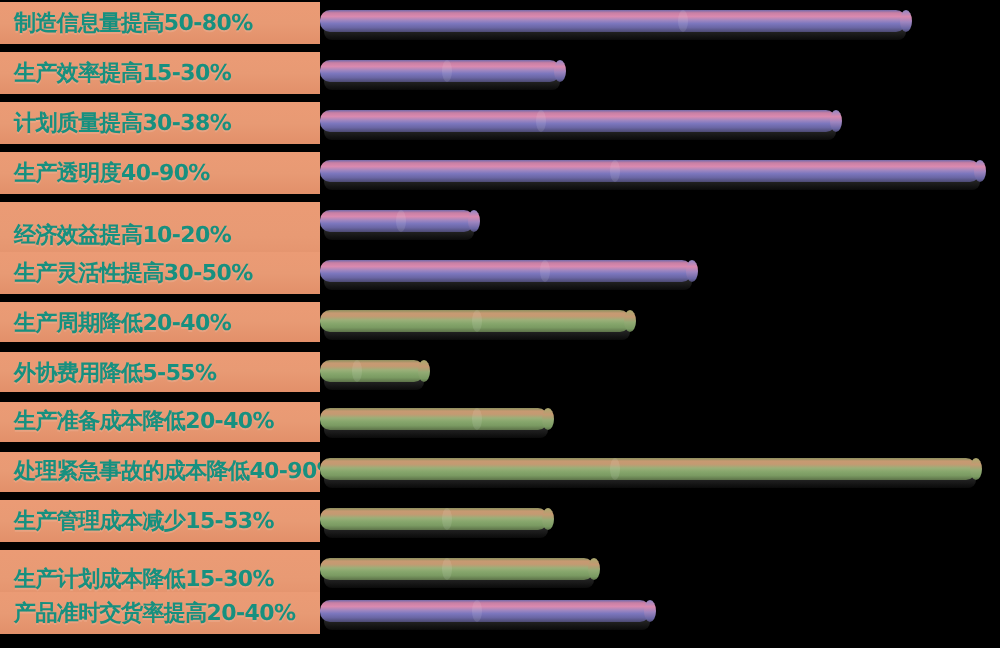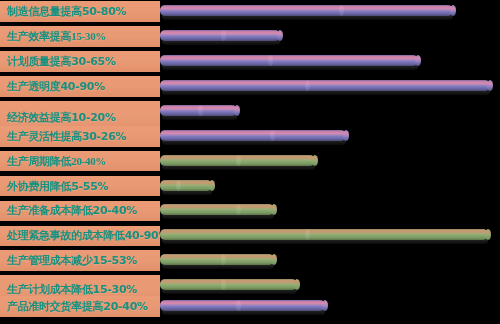--- a/index.html
+++ b/index.html
@@ -101,35 +101,35 @@
       <div class="bar-wrap" style="height: 20.7231px;">
         <div class="shadow" style="top: 8.86154px; height: 10px; width: 291px;"></div>
         <div class="bar purple" style="top: 3.86154px; height: 11px; width: 293px;">
           <div class="cyl"></div>
           <div class="seam" style="left: 179px;"></div>
           <div class="cap"></div>
         </div>
       </div>
     </div>
     <div class="row" style="top: 26.1231px; height: 20.7231px;">
-      <div class="label-box" style="height: 20.7231px; font-family: Liberation Serif, serif;">
+      <div class="label-box" style="height: 20.7231px;">
         <span class="label-text">生产效率提高15-30%</span>
       </div>
       <div class="bar-wrap" style="height: 20.7231px;">
         <div class="shadow" style="top: 8.86154px; height: 10px; width: 118px;"></div>
         <div class="bar purple" style="top: 3.86154px; height: 11px; width: 120px;">
           <div class="cyl"></div>
           <div class="seam" style="left: 61px;"></div>
           <div class="cap"></div>
         </div>
       </div>
     </div>
     <div class="row" style="top: 51.0462px; height: 20.7231px;">
       <div class="label-box" style="height: 20.7231px;">
-        <span class="label-text">计划质量提高30-65%</span>
+        <span class="label-text">计划质量提高30-38%</span>
       </div>
       <div class="bar-wrap" style="height: 20.7231px;">
         <div class="shadow" style="top: 8.86154px; height: 10px; width: 256px;"></div>
         <div class="bar purple" style="top: 3.86154px; height: 11px; width: 258px;">
           <div class="cyl"></div>
           <div class="seam" style="left: 108px;"></div>
           <div class="cap"></div>
         </div>
       </div>
     </div>
@@ -154,33 +154,33 @@
         <div class="shadow" style="top: 8.86154px; height: 10px; width: 75px;"></div>
         <div class="bar purple" style="top: 3.86154px; height: 11px; width: 77px;">
           <div class="cyl"></div>
           <div class="seam" style="left: 38px;"></div>
           <div class="cap"></div>
         </div>
       </div>
     </div>
     <div class="row" style="top: 125.815px; height: 20.7231px;">
       <div class="label-box" style="height: 20.7231px;">
-        <span class="label-text">生产灵活性提高30-26%</span>
+        <span class="label-text">生产灵活性提高30-50%</span>
       </div>
       <div class="bar-wrap" style="height: 20.7231px;">
         <div class="shadow" style="top: 8.86154px; height: 10px; width: 184px;"></div>
         <div class="bar purple" style="top: 3.86154px; height: 11px; width: 186px;">
           <div class="cyl"></div>
           <div class="seam" style="left: 110px;"></div>
           <div class="cap"></div>
         </div>
       </div>
     </div>
     <div class="row" style="top: 150.738px; height: 20.7231px;">
-      <div class="label-box" style="height: 20.7231px; font-family: Liberation Serif, serif;">
+      <div class="label-box" style="height: 20.7231px;">
         <span class="label-text">生产周期降低20-40%</span>
       </div>
       <div class="bar-wrap" style="height: 20.7231px;">
         <div class="shadow" style="top: 8.86154px; height: 10px; width: 153px;"></div>
         <div class="bar green" style="top: 3.86154px; height: 11px; width: 155px;">
           <div class="cyl"></div>
           <div class="seam" style="left: 76px;"></div>
           <div class="cap"></div>
         </div>
       </div>

